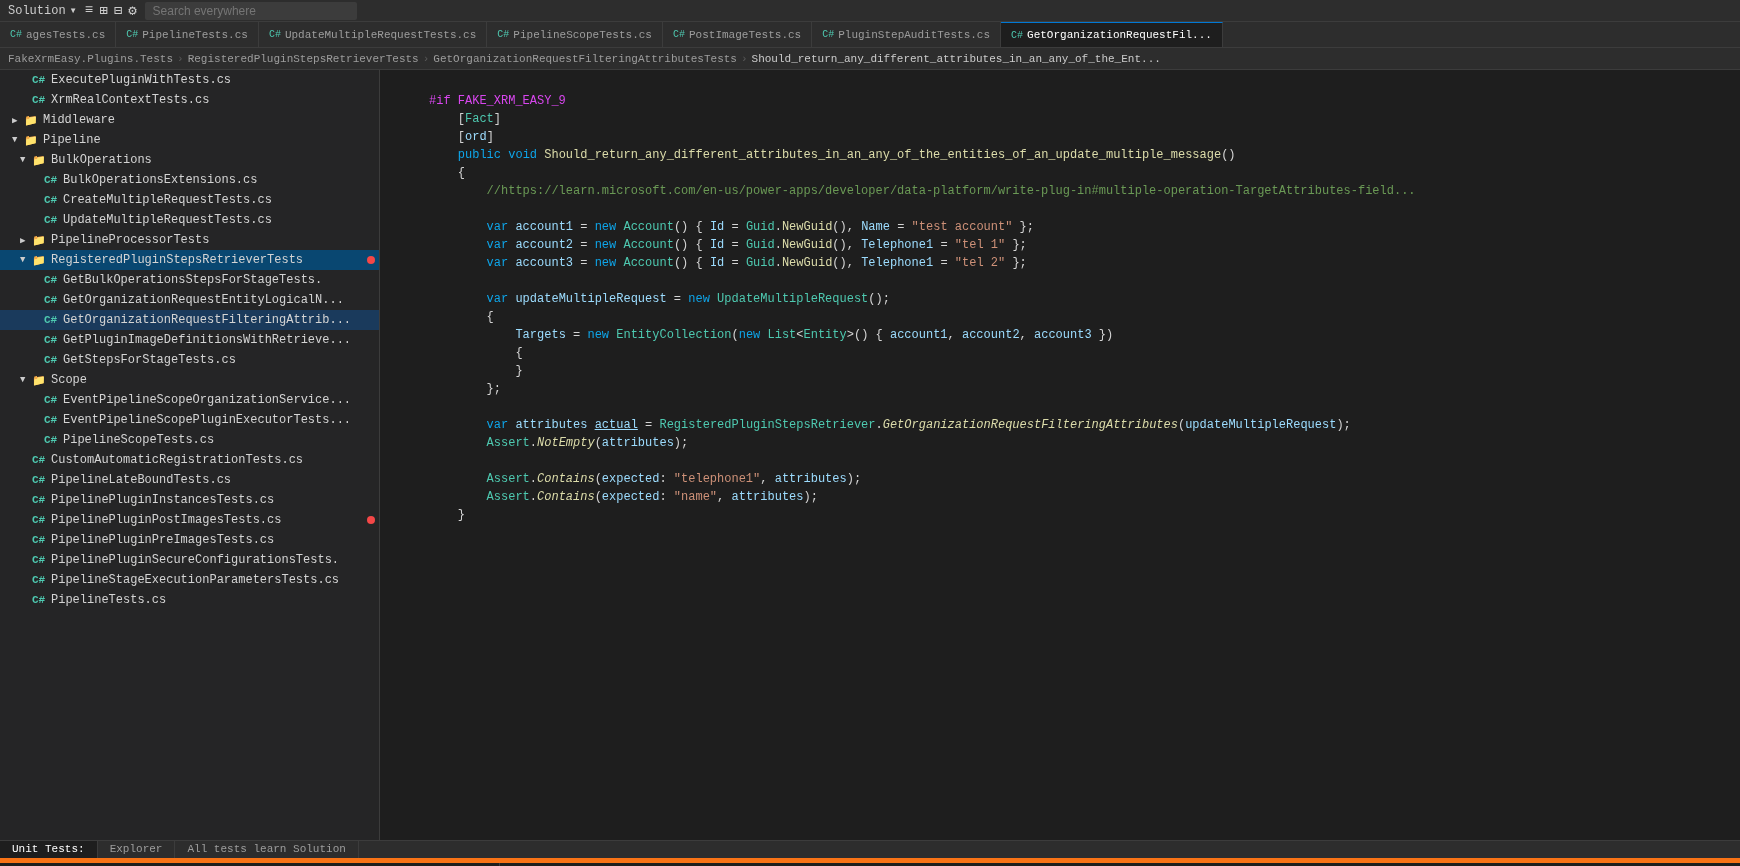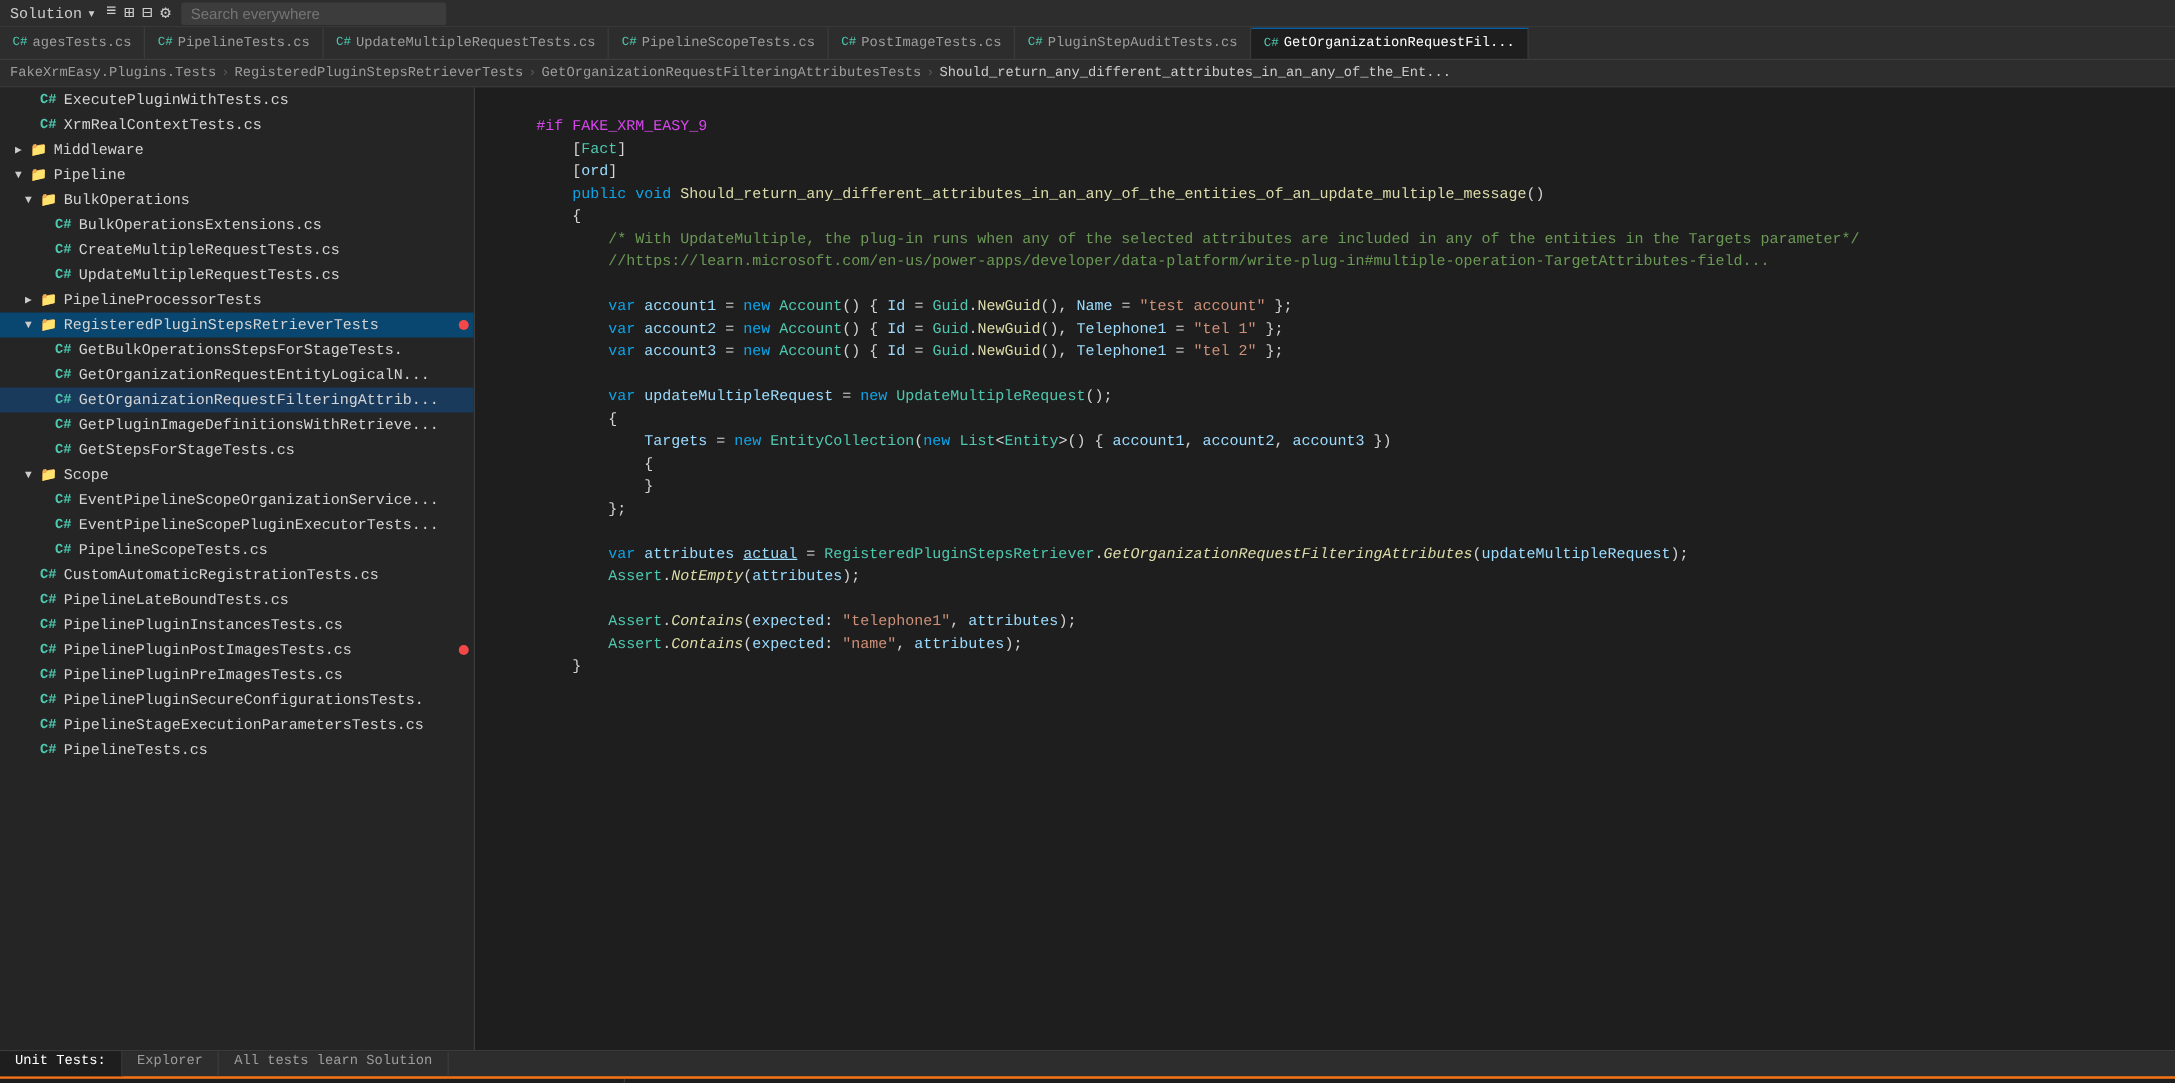--- a/index.html
+++ b/index.html
@@ -176,21 +176,21 @@
       height: 230px;
       background: #1e1e1e;
       border-top: 1px solid #3c3c3c;
       display: flex;
       flex-direction: column;
     }
     .bottom-tabs {
       display: flex;
       background: #2d2d2d;
       height: 22px;
-      border-bottom: 2px solid #f97316;
+      border-bottom: 5px solid #f97316;
     }
     .bottom-tab {
       padding: 2px 12px;
       font-size: 11px;
       color: #9d9d9d;
       cursor: pointer;
       border-right: 1px solid #3c3c3c;
     }
     .bottom-tab.active { color: #ffffff; background: #1e1e1e; }
 
@@ -458,24 +458,20 @@
     <div class="code-line">
       <span class="line-num"></span>
       <span class="line-content">    <span class="kw">public</span> <span class="kw">void</span> <span class="method">Should_return_any_different_attributes_in_an_any_of_the_entities_of_an_update_multiple_message</span><span class="punct">()</span></span>
     </div>
     <div class="code-line">
       <span class="line-num"></span>
       <span class="line-content">    <span class="punct">{</span></span>
     </div>
     <div class="code-line">
       <span class="line-num"></span>
-      <span class="line-content">        <span class="comment">/* With UpdateMultiple, the plug-in runs when any of the selected attributes are included in any of the entities in the Targets parameter*/</span></span>
-    </div>
-    <div class="code-line">
-      <span class="line-num"></span>
       <span class="line-content">        <span class="comment">//https://learn.microsoft.com/en-us/power-apps/developer/data-platform/write-plug-in#multiple-operation-TargetAttributes-field...</span></span>
     </div>
     <div class="code-line">
       <span class="line-num"></span>
       <span class="line-content"></span>
     </div>
     <div class="code-line">
       <span class="line-num"></span>
       <span class="line-content">        <span class="kw">var</span> <span class="var-name">account1</span> <span class="punct">=</span> <span class="kw">new</span> <span class="type">Account</span><span class="punct">()</span> <span class="punct">{</span> <span class="prop">Id</span> <span class="punct">=</span> <span class="type">Guid</span><span class="punct">.</span><span class="method">NewGuid</span><span class="punct">(),</span> <span class="prop">Name</span> <span class="punct">=</span> <span class="str">"test account"</span> <span class="punct">};</span></span>
     </div>

